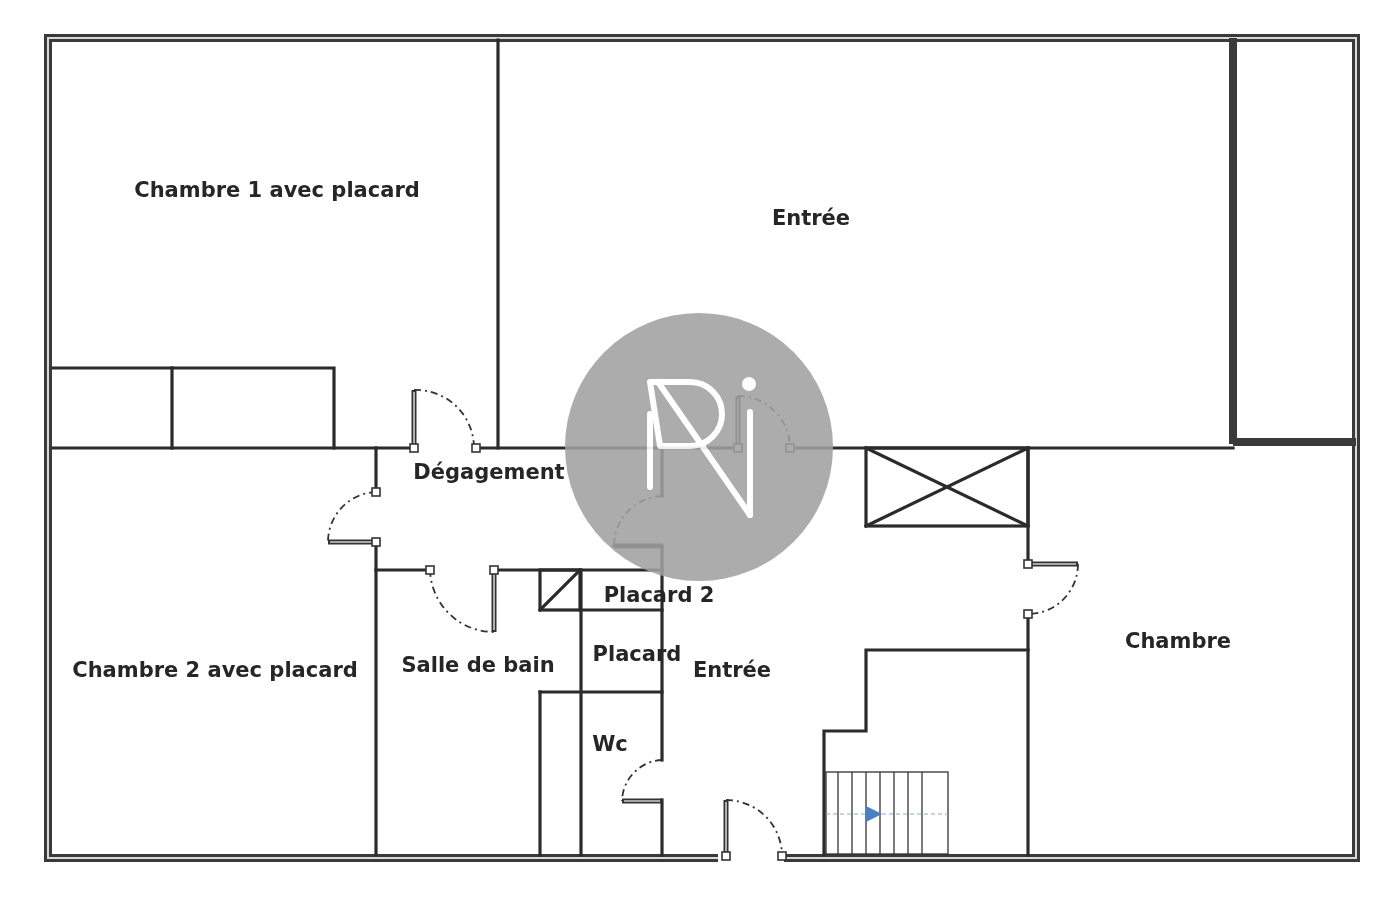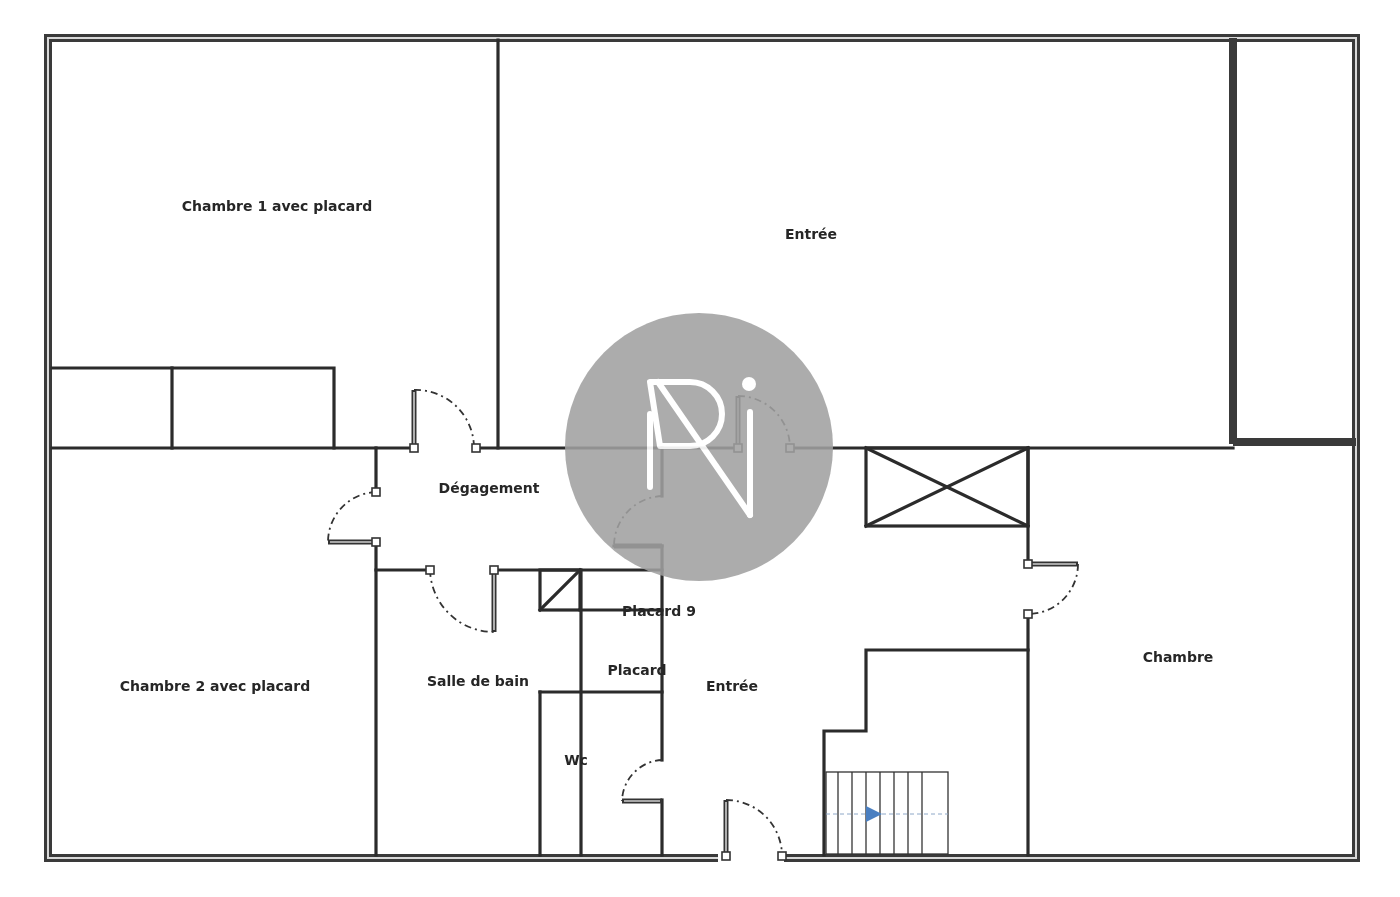--- a/index.html
+++ b/index.html
@@ -5,21 +5,21 @@
   html,body{margin:0;padding:0;background:#ffffff;}
   body{width:1400px;height:897px;overflow:hidden;position:relative;font-family:"DejaVu Sans","Liberation Sans",sans-serif;}
   svg{position:absolute;left:0;top:0;}
   .wall{stroke:#2b2b2b;stroke-width:3.2;fill:none;stroke-linecap:square;}
   .outer{stroke:#3a3a3a;stroke-width:8;fill:none;}
   .outer-in{stroke:#d9d9d9;stroke-width:2;fill:none;}
   .door-leaf{stroke:#333;stroke-width:5;fill:none;}
   .door-leaf-in{stroke:#cfcfcf;stroke-width:1.6;fill:none;}
   .swing{stroke:#333;stroke-width:1.8;fill:none;stroke-dasharray:7 4 2 4;}
   .hinge{fill:#fff;stroke:#333;stroke-width:1.6;}
-  .label{position:absolute;font-weight:bold;font-size:14px;color:#262626;white-space:nowrap;transform:translate(-50%,-50%);margin-top:16px;}
+  .label{position:absolute;font-weight:bold;font-size:21px;color:#262626;white-space:nowrap;transform:translate(-50%,-50%);}
   .stair{stroke:#333;stroke-width:1.3;fill:none;}
 </style>
 </head>
 <body>
 
 <svg width="1400" height="897" viewBox="0 0 1400 897">
 
   <g>
     <rect class="outer" x="48" y="38" width="1308" height="820"></rect>
     <rect class="outer-in" x="48" y="38" width="1308" height="820"></rect>
@@ -154,19 +154,19 @@
     <path d="M650,382 L690,382 A32,32 0 0 1 690,446 L660,446 Z" fill="none" stroke="#fff" stroke-width="6" stroke-linejoin="round"></path>
     <line x1="658" y1="382" x2="750" y2="515" stroke="#fff" stroke-width="6" stroke-linecap="round"></line>
     <line x1="750" y1="412" x2="750" y2="515" stroke="#fff" stroke-width="6" stroke-linecap="round"></line>
     <circle cx="749" cy="384" r="7" fill="#fff"></circle>
   </g>
 </svg>
 
 <div class="label" style="left:277px;top:190px;">Chambre 1 avec placard</div>
 <div class="label" style="left:811px;top:218px;">Entrée</div>
 <div class="label" style="left:489px;top:472px;">Dégagement</div>
-<div class="label" style="left:659px;top:595px;">Placard 9</div>
+<div class="label" style="left:659px;top:595px;">Placard 2</div>
 <div class="label" style="left:215px;top:670px;">Chambre 2 avec placard</div>
 <div class="label" style="left:478px;top:665px;">Salle de bain</div>
 <div class="label" style="left:637px;top:654px;text-align:center;">Placard</div>
 <div class="label" style="left:732px;top:670px;">Entrée</div>
 <div class="label" style="left:1178px;top:641px;">Chambre</div>
-<div class="label" style="left:576px;top:744px;">Wc</div>
+<div class="label" style="left:610px;top:744px;">Wc</div>
 
 </body></html>

